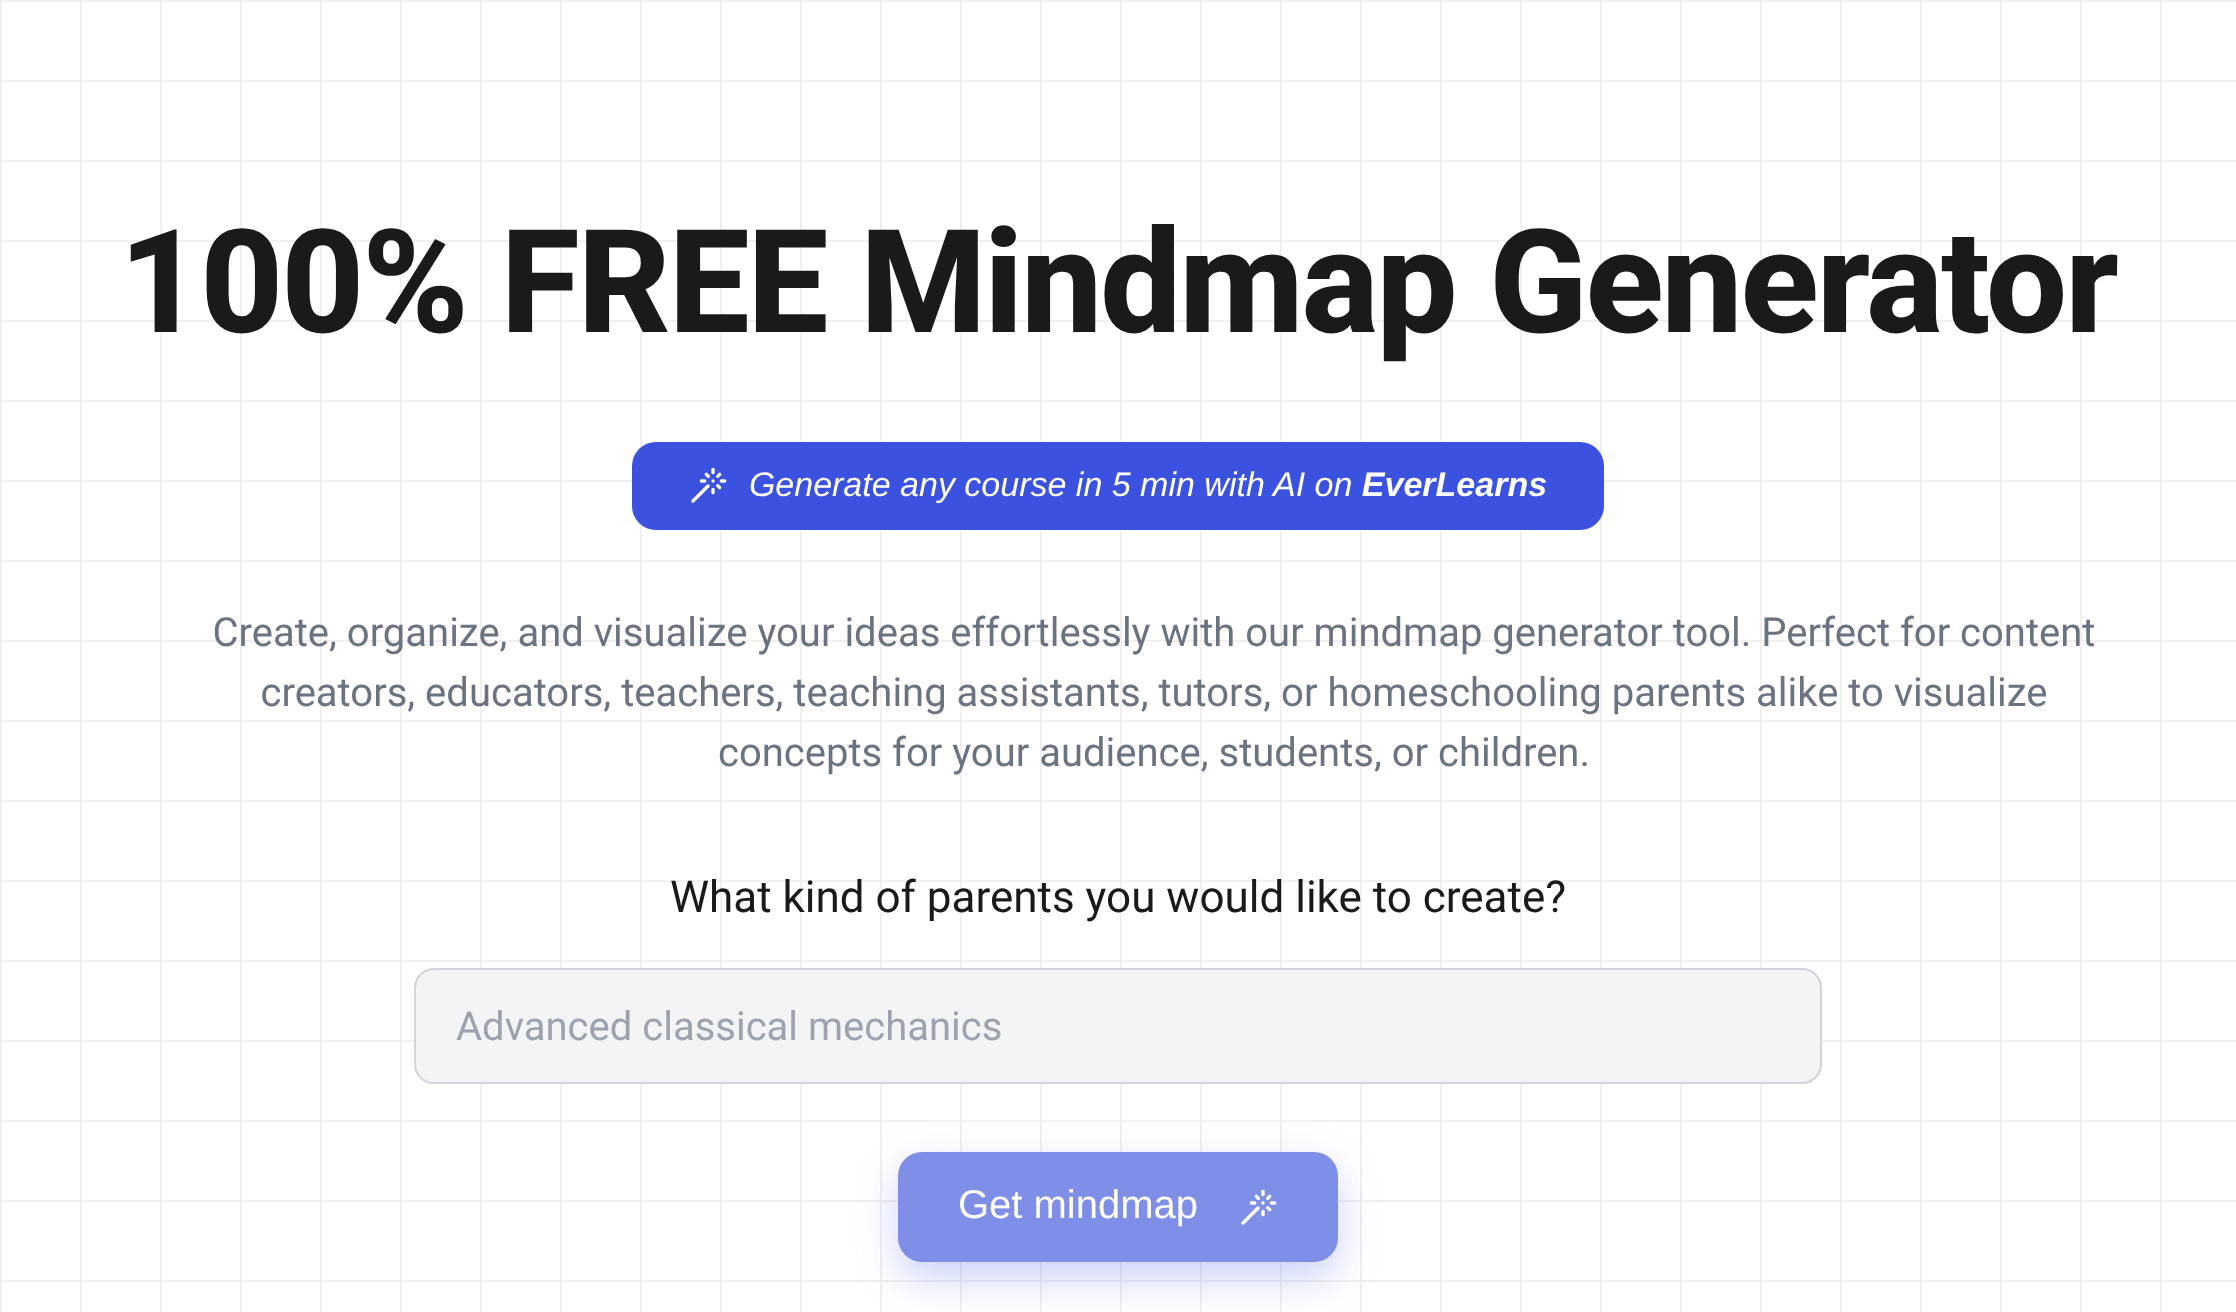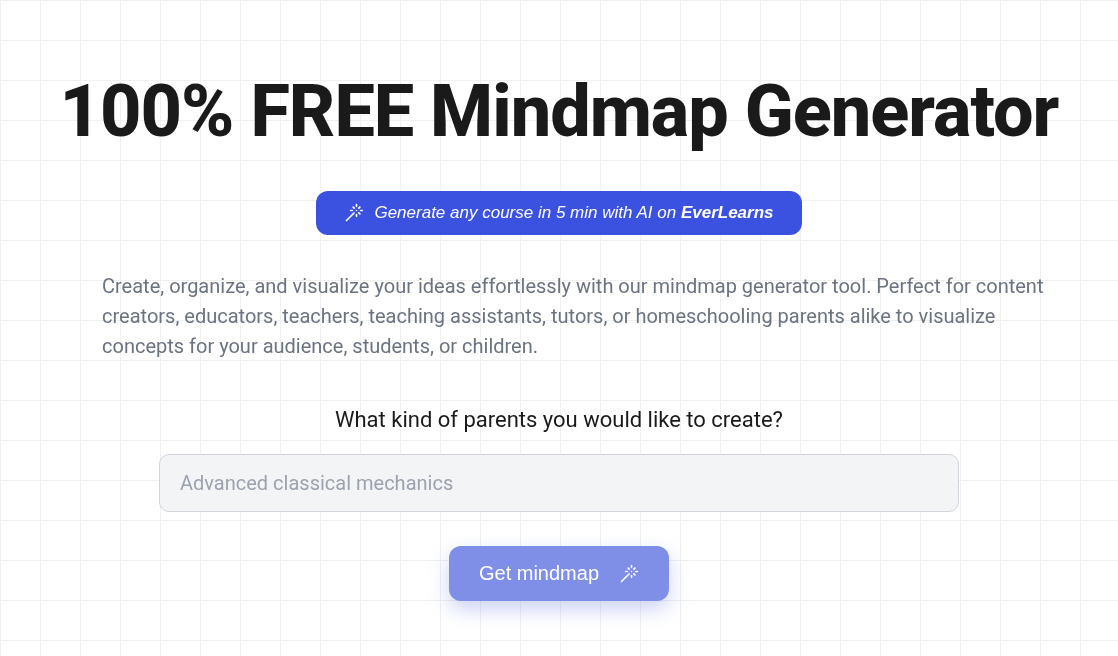--- a/index.html
+++ b/index.html
@@ -17,21 +17,21 @@
       background-size: 40px 40px;
       width: 1118px;
       height: 656px;
       overflow: hidden;
     }
     
     .container {
       display: flex;
       flex-direction: column;
       align-items: center;
-      padding-top: 72px;
+      padding-top: 102px;
     }
     
     .main-title {
       font-size: 72px;
       font-weight: 800;
       color: #1a1a1a;
       text-align: center;
       letter-spacing: -1px;
       line-height: 1.1;
     }
@@ -59,37 +59,38 @@
     .wand-icon {
       width: 20px;
       height: 20px;
       flex-shrink: 0;
     }
     
     .description {
       margin-top: 36px;
       font-size: 20px;
       color: #6b7280;
+      text-align: center;
       max-width: 950px;
       line-height: 1.5;
       font-weight: 400;
       margin-left: 36px;
     }
     
     .prompt-label {
       margin-top: 46px;
       font-size: 22px;
       color: #1a1a1a;
       text-align: center;
       font-weight: 400;
     }
     
     .input-field {
       margin-top: 22px;
-      width: 800px;
+      width: 704px;
       padding: 16px 20px;
       font-size: 20px;
       color: #9ca3af;
       background-color: #f3f4f6;
       border: 1px solid #d1d5db;
       border-radius: 10px;
       outline: none;
       font-family: inherit;
     }
     

